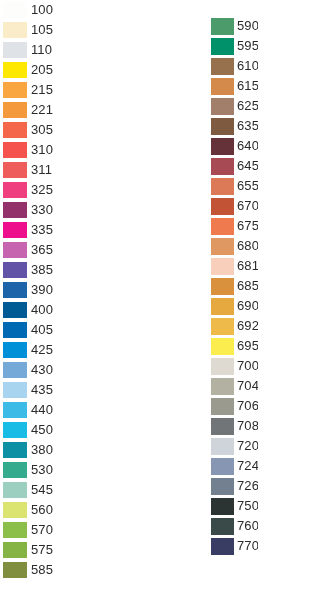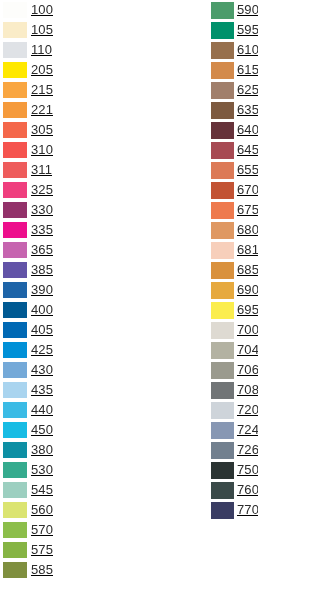--- a/index.html
+++ b/index.html
@@ -20,27 +20,27 @@
     height: 600px;
     display: flex;
     flex-direction: row;
     align-items: flex-start;
   }
   .swatch-column {
     width: 129px;
     height: 432px;
     position: relative;
     box-sizing: border-box;
-    text-decoration: underline;
   }
   .col-left {
     padding-left: 3px;
   }
   .col-right {
     padding-left: 82px;
+    margin-top: 16px;
   }
   .swatch-row {
     height: 20px;
     display: flex;
     flex-direction: row;
     align-items: center;
     box-sizing: border-box;
   }
   .swatch-chip {
     width: 24px;
@@ -245,20 +245,24 @@
       </div>
       <div class="swatch-row">
         <div class="swatch-chip" style="background: rgb(217, 145, 62);"></div>
         <span class="swatch-label">685</span>
       </div>
       <div class="swatch-row">
         <div class="swatch-chip" style="background: rgb(230, 169, 63);"></div>
         <span class="swatch-label">690</span>
       </div>
       <div class="swatch-row">
+        <div class="swatch-chip" style="background: rgb(238, 186, 74);"></div>
+        <span class="swatch-label">692</span>
+      </div>
+      <div class="swatch-row">
         <div class="swatch-chip" style="background: rgb(251, 237, 78);"></div>
         <span class="swatch-label">695</span>
       </div>
       <div class="swatch-row">
         <div class="swatch-chip" style="background: rgb(222, 218, 210);"></div>
         <span class="swatch-label">700</span>
       </div>
       <div class="swatch-row">
         <div class="swatch-chip" style="background: rgb(179, 178, 162);"></div>
         <span class="swatch-label">704</span>

